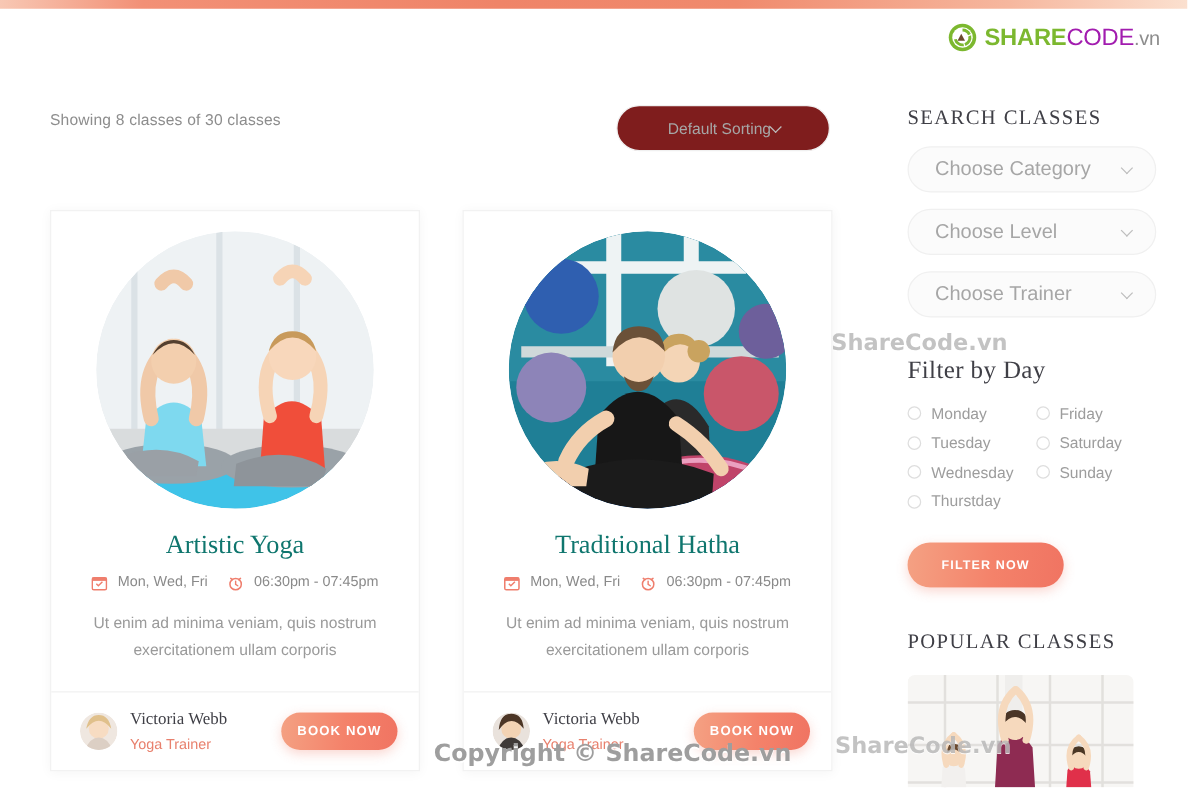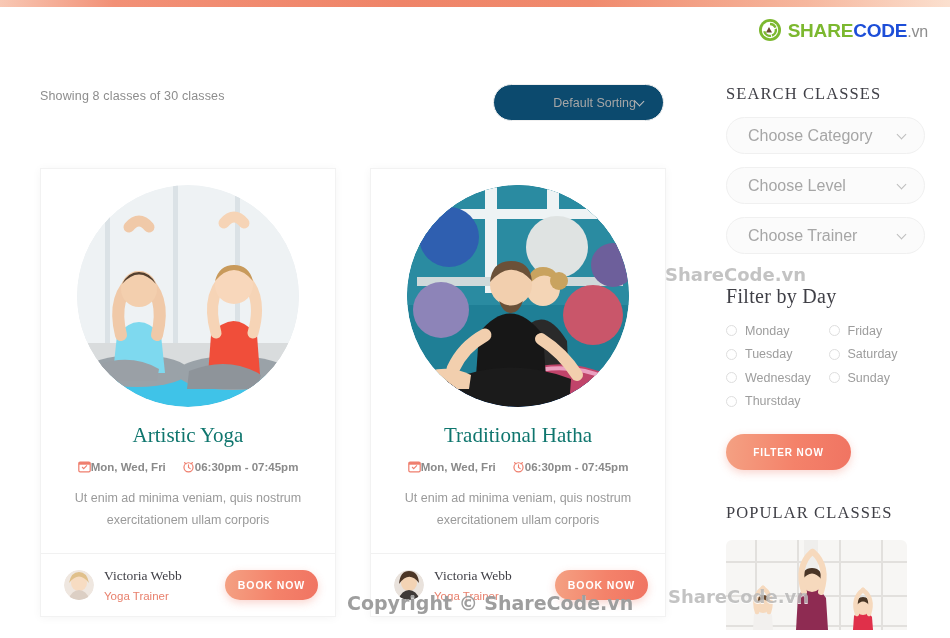--- a/index.html
+++ b/index.html
@@ -18,33 +18,33 @@
   }
 
   
   .brand {
     position:absolute; top:18px; right:22px;
     display:flex; align-items:center; gap:6px;
   }
   .brand-mark { width:24px; height:24px; position:relative; flex:0 0 auto; }
   .brand-text { font-size:19px; letter-spacing:-.2px; line-height:1; font-weight:700; }
   .bt-share { color:#7cb82f; }
-  .bt-code  { color:#1d4ed8; font-weight:700; }
+  .bt-code  { color:#a21caf; font-weight:400; }
   .bt-vn    { color:#8d8d8d; font-weight:400; font-size:16px; }
 
   
   .showing {
     position:absolute; left:40px; top:89px;
     font-size:12.5px; color:#8d8d8d; letter-spacing:.15px;
   }
   .sorting {
     position:absolute; left:493px; top:84px;
     width:171px; height:37px; border-radius:19px;
-    background:#0c4a6e; border:1px solid #f0f0f0;
-    display:flex; align-items:center; justify-content:flex-end;
+    background:#7f1d1d; border:1px solid #f0f0f0;
+    display:flex; align-items:center; justify-content:center;
     padding:0 18px 0 21px;
   }
   .sorting span { font-size:12.5px; color:#a6a6a6; }
   .chev { width:9px; height:9px; position:relative; }
   .chev::after {
     content:""; position:absolute; left:0; top:0;
     width:6px; height:6px; border-right:1.4px solid #bdbdbd; border-bottom:1.4px solid #bdbdbd;
     transform:rotate(45deg);
   }
 
@@ -64,21 +64,21 @@
   .card-photo svg { display:block; }
   .card-title {
     font-family:"Liberation Serif", serif;
     font-size:21px; color:#0f766e; text-align:center;
     margin-top:16px; font-weight:400;
   }
   .meta {
     display:flex; justify-content:center; align-items:center;
     gap:7px; margin-top:12px; font-size:11.5px; color:#8a8a8a;
   }
-  .meta .grp { display:flex; align-items:flex-end; gap:0;font-weight:bold; }
+  .meta .grp { display:flex; align-items:flex-start; gap:8px; }
   .meta .grp + .grp { margin-left:9px; }
   .ico { width:13px; height:13px; display:block; }
   .desc {
     margin:15px 28px 0; text-align:center;
     font-size:12.5px; line-height:1.72; color:#9a9a9a;
   }
   .card-foot {
     margin-top:22px; border-top:1px solid #f1f1f1;
     height:63px; display:flex; align-items:center; padding:0 17px 0 23px;
     gap:10px;

